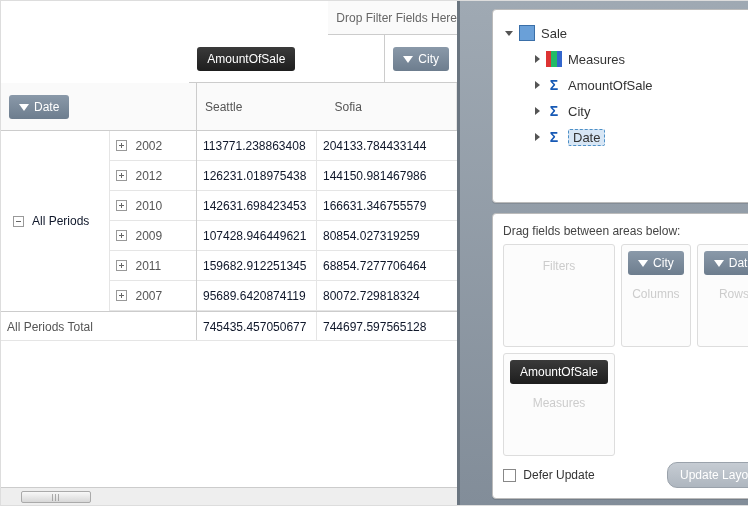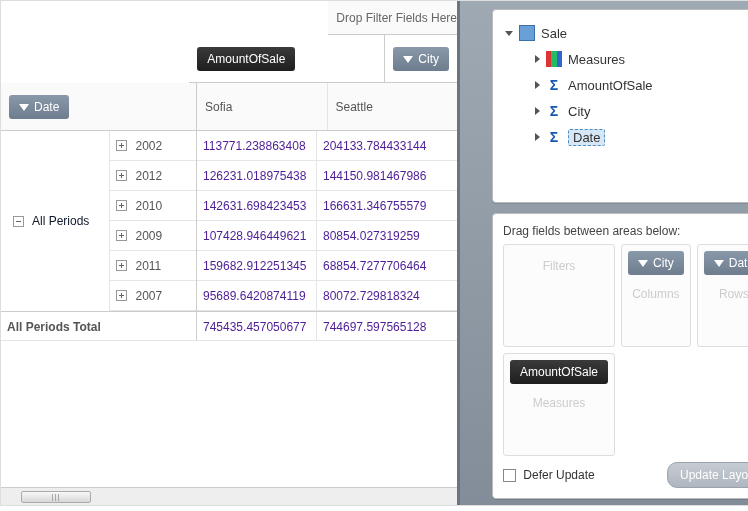--- a/index.html
+++ b/index.html
@@ -156,37 +156,36 @@
     display: flex;
     flex-direction: column;
   }
   .data-col.sofia { width: 120px; border-right: 1px solid #e5e5e5; }
   .data-col.seattle { width: 140px; }
   .data-cell {
     height: 30px;
     line-height: 30px;
     padding-left: 6px;
     border-bottom: 1px solid #e5e5e5;
-    color: #4c1d95;
+    color: #0f172a;
     white-space: nowrap;
     overflow: hidden;
   }
   .total-row {
     display: flex;
     height: 30px;
     border-top: 1px solid #ccc;
     border-bottom: 1px solid #e5e5e5;
   }
   .total-label {
     width: 196px;
     line-height: 30px;
     padding-left: 6px;
     border-right: 1px solid #ccc;
     color: #555;
-    font-weight: bold;
   }
   .hscroll {
     position: absolute;
     left: 0; bottom: 0;
     width: 456px;
     height: 18px;
     background: #eee;
     border-top: 1px solid #ccc;
     display: flex;
     align-items: center;
@@ -348,22 +347,22 @@
       </div>
     </div>
 
     <div class="subheader-row">
       <div class="left">
         <span class="chip gray">
           <span class="funnel"></span>
           <span>Date</span>
         </span>
       </div>
+      <div class="col-label col-seattle">Seattle</div>
       <div class="col-label col-sofia">Sofia</div>
-      <div class="col-label col-seattle">Seattle</div>
     </div>
 
     <div class="grid-body">
       <div class="rowheaders">
         <div class="rh-group">
           <span class="expander minus"></span>
           <span>All Periods</span>
         </div>
         <div class="rh-years">
           <div class="rh-year">

